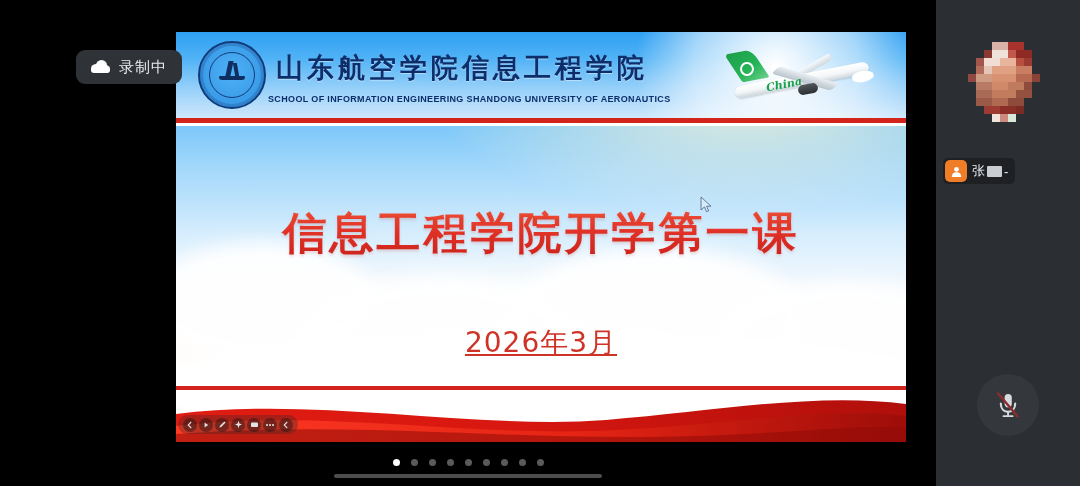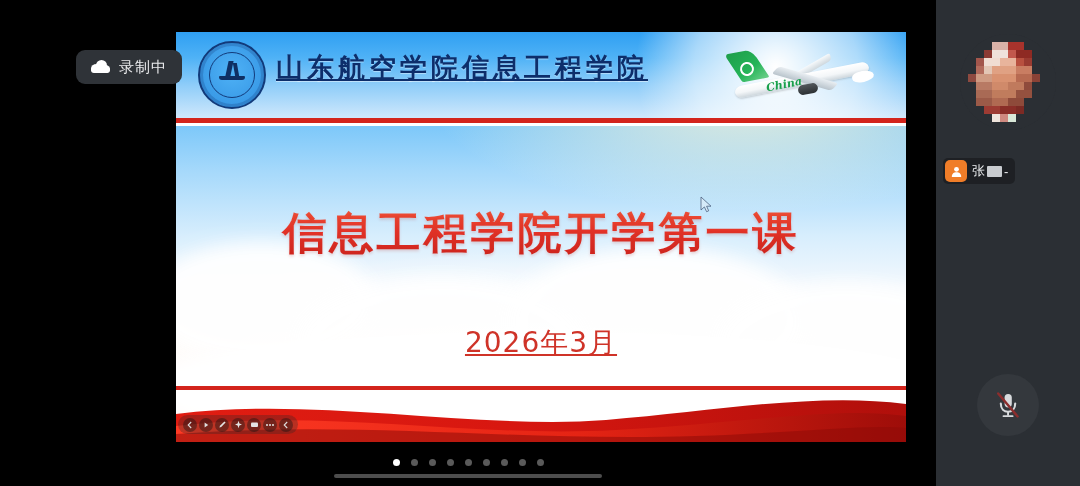--- a/index.html
+++ b/index.html
@@ -62,21 +62,20 @@
   .logo-mark i{position:absolute;background:#0f2f63;display:block;}
   .logo-mark .s1{left:8px;top:0;width:5px;height:15px;transform:skewX(-12deg);}
   .logo-mark .s2{left:15px;top:2px;width:4px;height:13px;transform:skewX(10deg);}
   .logo-mark .bk{left:0;top:15px;width:26px;height:4px;border-radius:2px 2px 6px 6px;}
   .hdr-cn{
     position:absolute;left:100px;top:18px;
     font-family:"DejaVu Sans","Liberation Sans",sans-serif;
     font-size:27px;font-weight:bold;color:#0d2e6b;letter-spacing:4px;
     white-space:nowrap;
     text-shadow:0 1px 1px rgba(255,255,255,.45);
-    text-decoration:underline;
   }
   .hdr-en{
     position:absolute;left:92px;top:62px;
     font-size:9px;font-weight:bold;color:#0d2e6b;letter-spacing:.35px;
     white-space:nowrap;
   }
   
   .plane{position:absolute;right:28px;top:12px;width:152px;height:62px;}
   .plane .fuse{
     position:absolute;left:8px;top:30px;width:136px;height:12px;border-radius:7px/6px;
@@ -233,20 +232,21 @@
 
         <div class="logo">
           <div class="logo-mark">
             <i class="s1"></i>
               <i class="s2"></i>
               <i class="bk"></i>
           </div>
         </div>
 
         <div class="hdr-cn">山东航空学院信息工程学院</div>
+        <div class="hdr-en">SCHOOL OF INFORMATION ENGINEERING SHANDONG UNIVERSITY OF AERONAUTICS</div>
 
         <div class="plane">
           <div class="tail"></div>
           <div class="tailmark"></div>
           <div class="wing2"></div>
           <div class="fuse"></div>
           <div class="nose"></div>
           <div class="wing"></div>
           <div class="eng"></div>
           <div class="livery">China</div>

